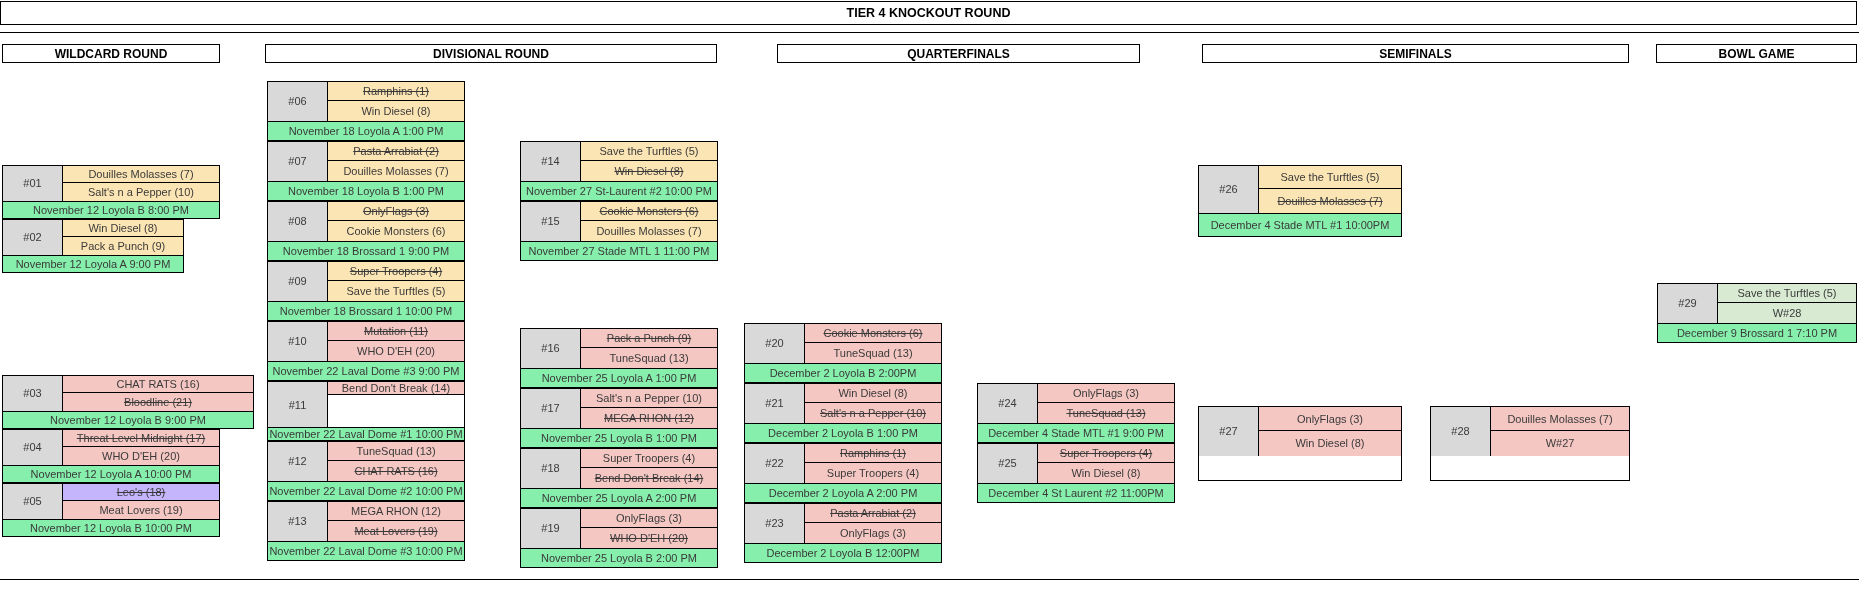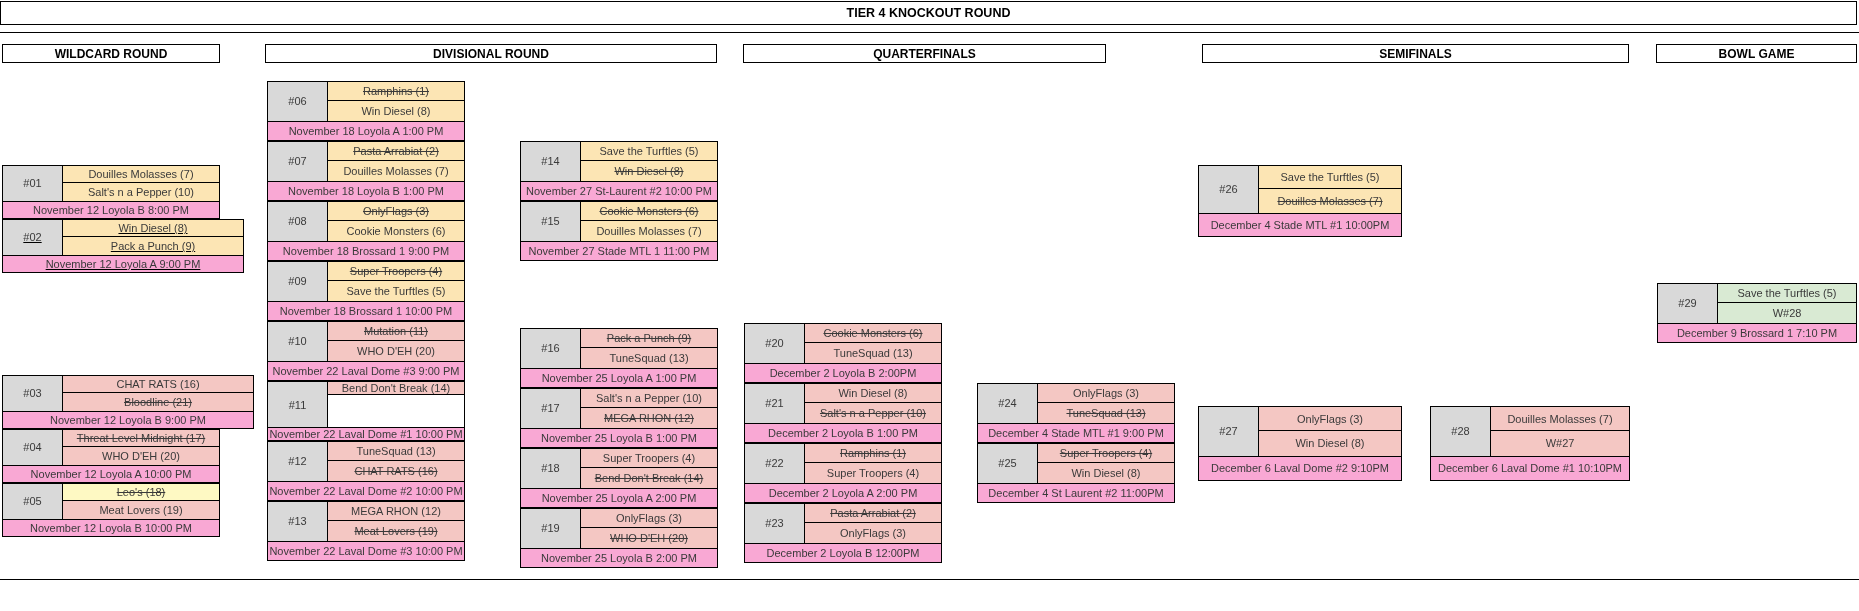--- a/index.html
+++ b/index.html
@@ -17,67 +17,67 @@
                   background:#fff; display:flex; align-items:center; justify-content:center;
                   font-weight:bold; font-size:12px; color:#000; white-space:nowrap; }
 
   .match { position:absolute; display:grid; grid-template-columns:60px 1fr; grid-template-rows:1fr 1fr 1fr;
            box-sizing:border-box; border:1px solid #000; background:#fff; }
   .cell { display:flex; align-items:center; justify-content:center; font-size:11px; color:#3a3a3a;
           white-space:nowrap; overflow:hidden; }
   .mid   { grid-column:1; grid-row:1/3; background:#d9d9d9; border-right:1px solid #000; }
   .t1    { grid-column:2; grid-row:1; border-bottom:1px solid #000; }
   .t2    { grid-column:2; grid-row:2; }
-  .mdate { grid-column:1/3; grid-row:3; border-top:1px solid #000; background:#f9a8d4; }
+  .mdate { grid-column:1/3; grid-row:3; border-top:1px solid #000; background:#86efac; }
   .strike { text-decoration:line-through; }
 </style>
 </head>
 <body>
 
 <div class="canvas">
   <div class="banner banner-top">
     <span>TIER 4 KNOCKOUT ROUND</span>
   </div>
   <div class="hline" style="top:32px"></div>
 
   <div id="headers-layer">
       <div class="round-header" style="left: 2px; width: 218px;">WILDCARD ROUND</div>
       <div class="round-header" style="left: 265px; width: 452px;">DIVISIONAL ROUND</div>
-      <div class="round-header" style="left: 743px; width: 363px;">QUARTERFINALS</div>
+      <div class="round-header" style="left: 777px; width: 363px;">QUARTERFINALS</div>
       <div class="round-header" style="left: 1202px; width: 427px;">SEMIFINALS</div>
       <div class="round-header" style="left: 1656px; width: 201px;">BOWL GAME</div>
     </div>
   <div id="bracket-layer">
       <div class="match" style="left: 2px; top: 165px; width: 218px; height: 54px;">
         <div class="cell mid">#01</div>
         <div class="cell t1" style="background: rgb(252, 229, 180);">Douilles Molasses (7)</div>
         <div class="cell t2" style="background: rgb(252, 229, 180);">Salt's n a Pepper (10)</div>
         <div class="cell mdate">November 12 Loyola B 8:00 PM</div>
       </div>
-      <div class="match" style="left: 2px; top: 219px; width: 242px; height: 54px; text-decoration: underline;">
+      <div class="match" style="left: 2px; top: 219px; width: 182px; height: 54px;">
         <div class="cell mid">#02</div>
         <div class="cell t1" style="background: rgb(252, 229, 180);">Win Diesel (8)</div>
         <div class="cell t2" style="background: rgb(252, 229, 180);">Pack a Punch (9)</div>
         <div class="cell mdate">November 12 Loyola A 9:00 PM</div>
       </div>
       <div class="match" style="left: 2px; top: 375px; width: 252px; height: 54px;">
         <div class="cell mid">#03</div>
         <div class="cell t1" style="background: rgb(244, 199, 195);">CHAT RATS (16)</div>
         <div class="cell t2 strike" style="background: rgb(244, 199, 195);">Bloodline (21)</div>
         <div class="cell mdate">November 12 Loyola B 9:00 PM</div>
       </div>
       <div class="match" style="left: 2px; top: 429px; width: 218px; height: 54px;">
         <div class="cell mid">#04</div>
         <div class="cell t1 strike" style="background: rgb(244, 199, 195);">Threat Level Midnight (17)</div>
         <div class="cell t2" style="background: rgb(244, 199, 195);">WHO D'EH (20)</div>
         <div class="cell mdate">November 12 Loyola A 10:00 PM</div>
       </div>
       <div class="match" style="left: 2px; top: 483px; width: 218px; height: 54px;">
         <div class="cell mid">#05</div>
-        <div class="cell t1 strike" style="background: #fef9c3;">Leo's (18)</div>
+        <div class="cell t1 strike" style="background: #c4b5fd;">Leo's (18)</div>
         <div class="cell t2" style="background: rgb(244, 199, 195);">Meat Lovers (19)</div>
         <div class="cell mdate">November 12 Loyola B 10:00 PM</div>
       </div>
       <div class="match" style="left: 267px; top: 81px; width: 198px; height: 60px;">
         <div class="cell mid">#06</div>
         <div class="cell t1 strike" style="background: rgb(252, 229, 180);">Ramphins (1)</div>
         <div class="cell t2" style="background: rgb(252, 229, 180);">Win Diesel (8)</div>
         <div class="cell mdate">November 18 Loyola A 1:00 PM</div>
       </div>
       <div class="match" style="left: 267px; top: 141px; width: 198px; height: 60px;">
@@ -197,27 +197,25 @@
       <div class="match" style="left: 1198px; top: 165px; width: 204px; height: 72px;">
         <div class="cell mid">#26</div>
         <div class="cell t1" style="background: rgb(252, 229, 180);">Save the Turftles (5)</div>
         <div class="cell t2 strike" style="background: rgb(252, 229, 180);">Douilles Molasses (7)</div>
         <div class="cell mdate">December 4 Stade MTL #1 10:00PM</div>
       </div>
       <div class="match" style="left: 1198px; top: 406px; width: 204px; height: 75px;">
         <div class="cell mid">#27</div>
         <div class="cell t1" style="background: rgb(244, 199, 195);">OnlyFlags (3)</div>
         <div class="cell t2" style="background: rgb(244, 199, 195);">Win Diesel (8)</div>
-        <div class="cell mdate">December 6 Laval Dome #2 9:10PM</div>
       </div>
       <div class="match" style="left: 1430px; top: 406px; width: 200px; height: 75px;">
         <div class="cell mid">#28</div>
         <div class="cell t1" style="background: rgb(244, 199, 195);">Douilles Molasses (7)</div>
         <div class="cell t2" style="background: rgb(244, 199, 195);">W#27</div>
-        <div class="cell mdate">December 6 Laval Dome #1 10:10PM</div>
       </div>
       <div class="match" style="left: 1657px; top: 283px; width: 200px; height: 60px;">
         <div class="cell mid">#29</div>
         <div class="cell t1" style="background: rgb(217, 234, 211);">Save the Turftles (5)</div>
         <div class="cell t2" style="background: rgb(217, 234, 211);">W#28</div>
         <div class="cell mdate">December 9 Brossard 1 7:10 PM</div>
       </div>
     </div>
 
   <div class="hline" style="top:579px"></div>

